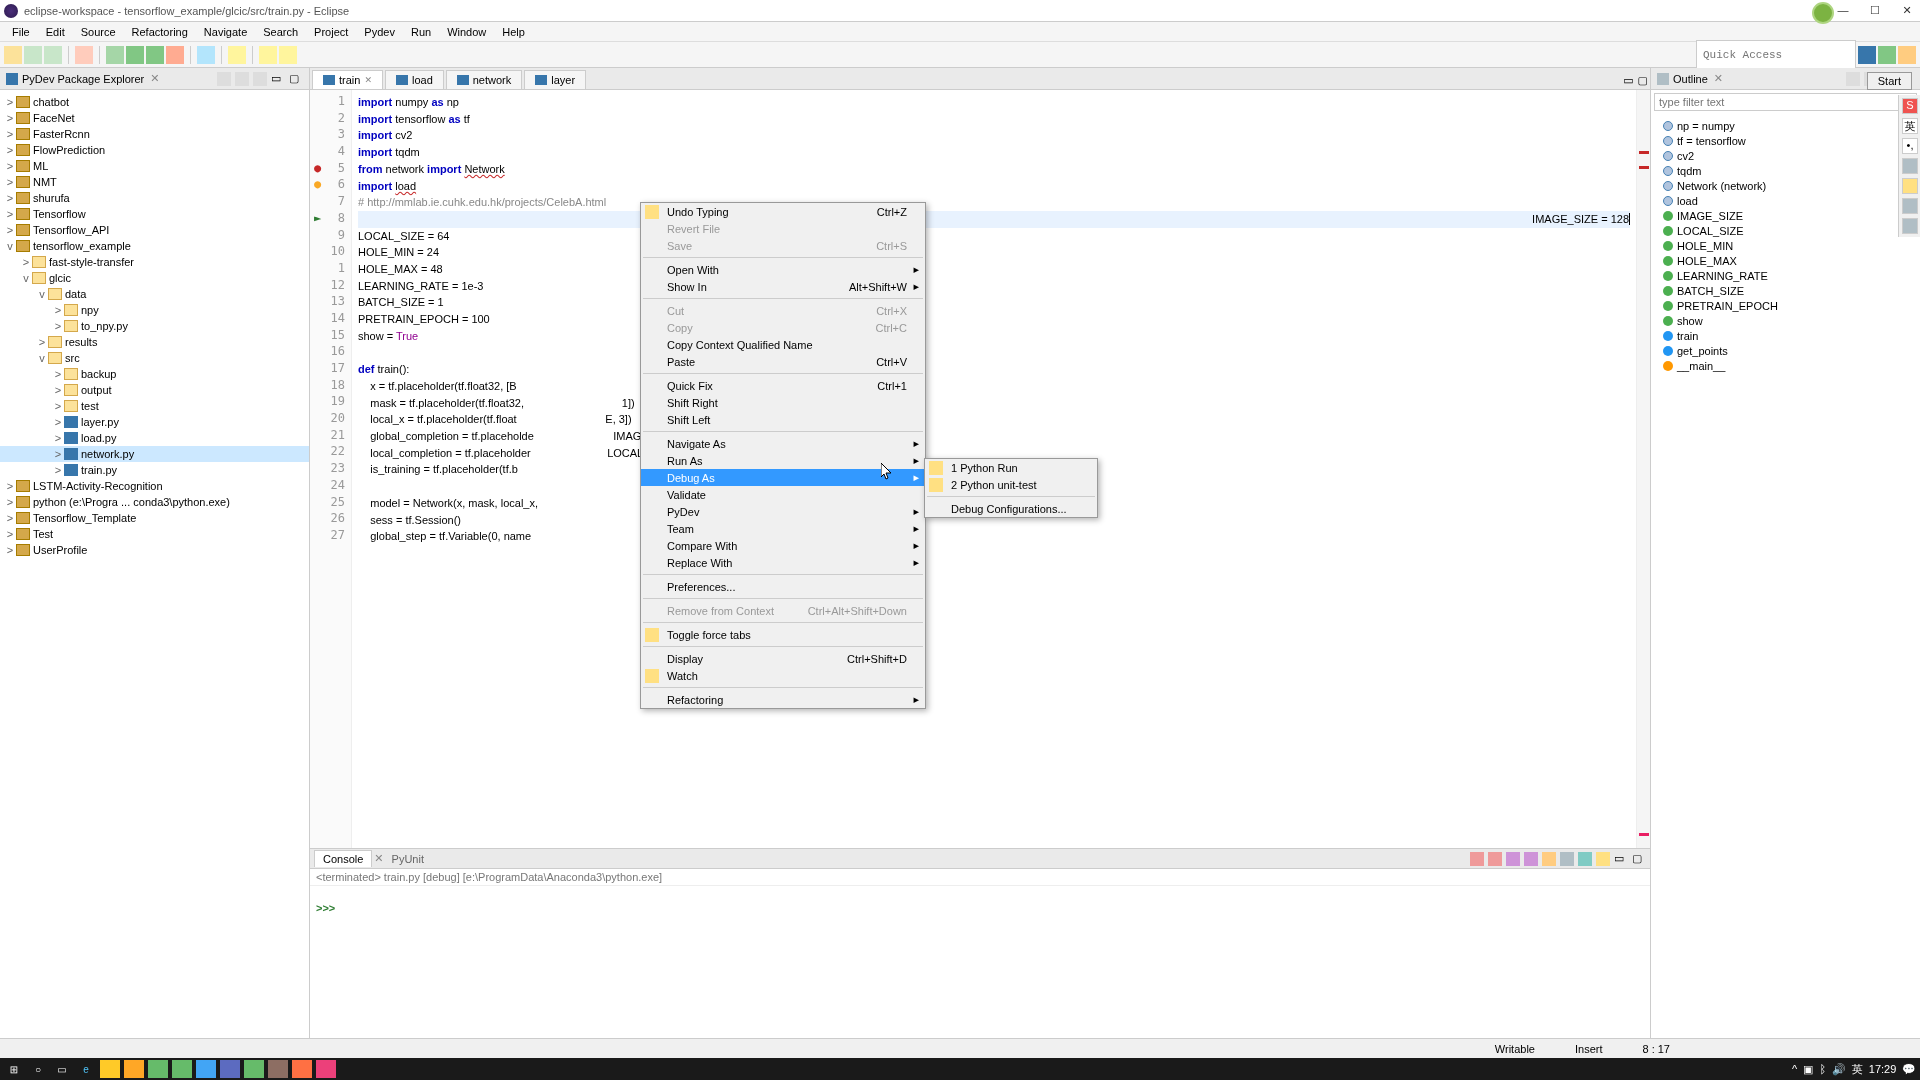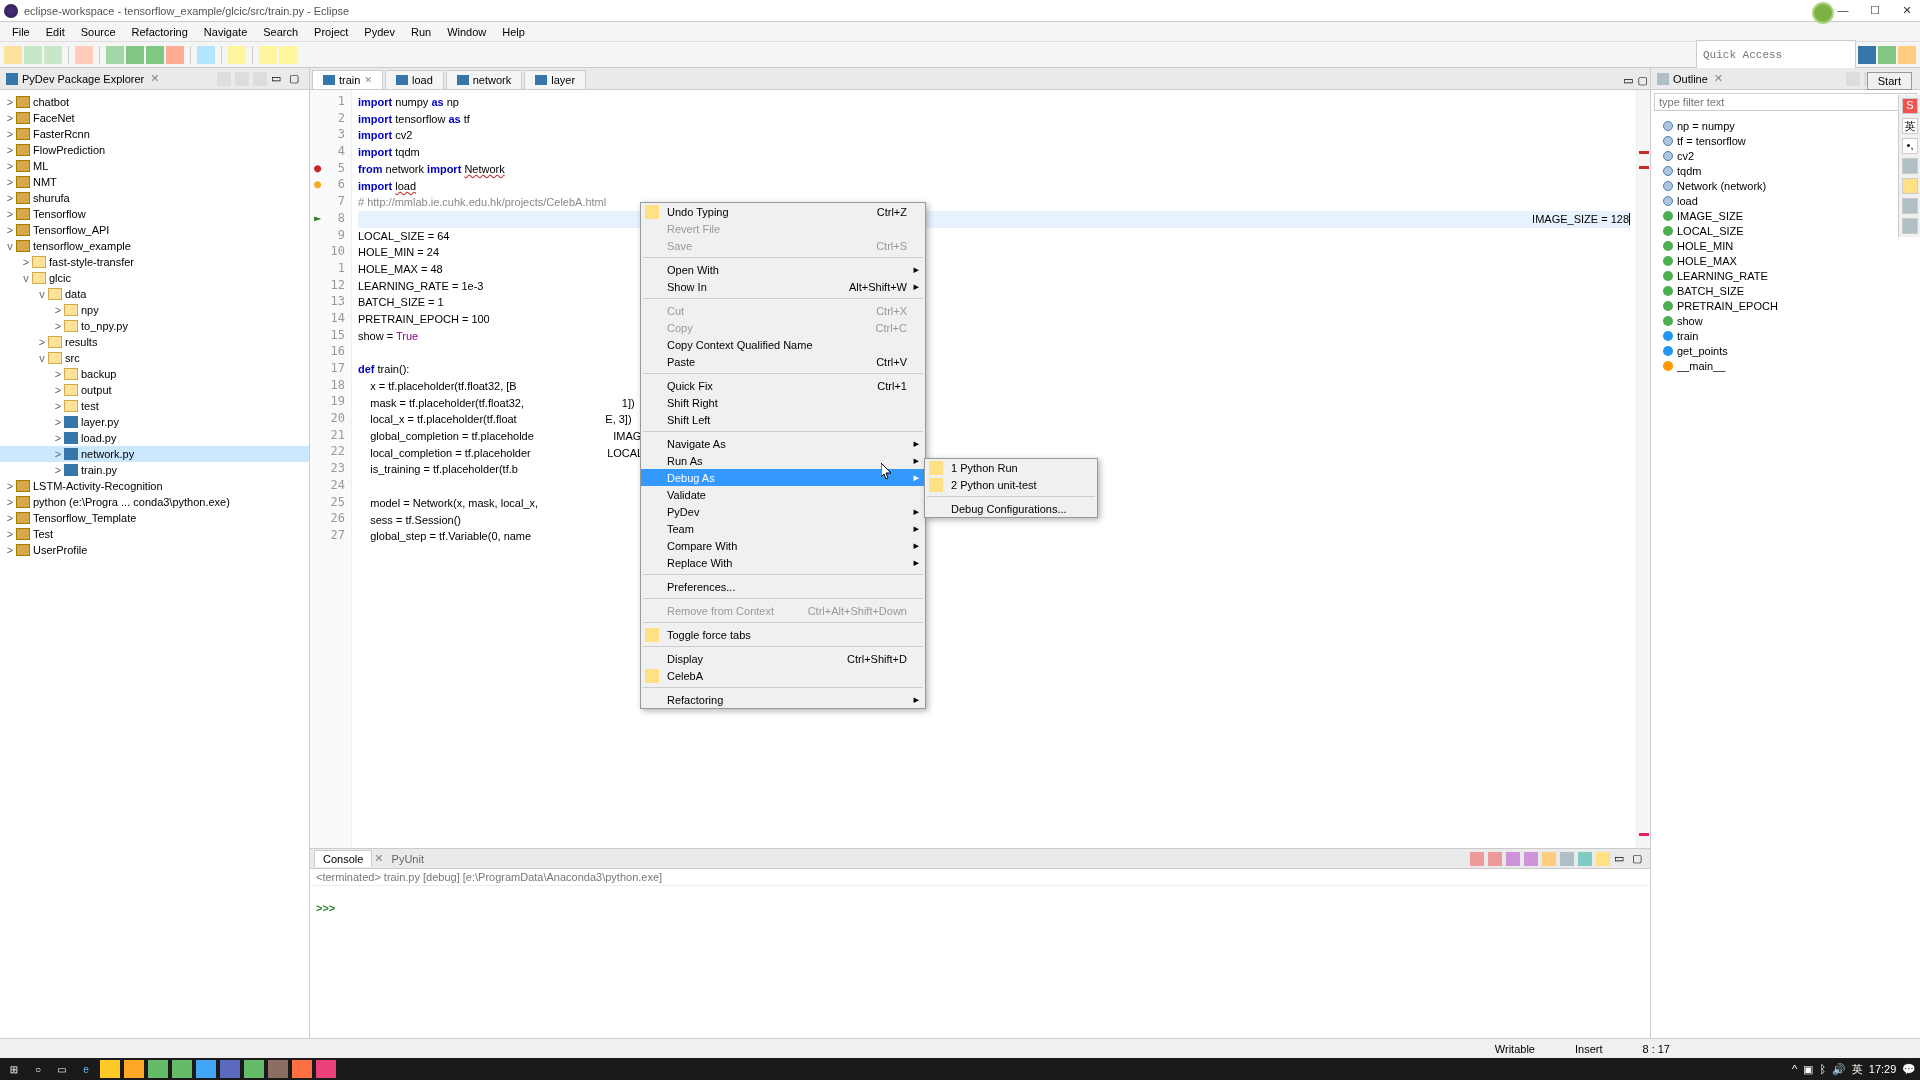--- a/index.html
+++ b/index.html
@@ -612,21 +612,21 @@
       <span class="micon" style="background:#ffe082"></span>
       <span>Toggle force tabs</span>
     </div>
     <div class="ctx-sep"></div>
     <div class="ctx-item">
       <span>Display</span>
       <span class="sc">Ctrl+Shift+D</span>
     </div>
     <div class="ctx-item">
       <span class="micon" style="background:#ffe082"></span>
-      <span>CelebA</span>
+      <span>Watch</span>
     </div>
     <div class="ctx-sep"></div>
     <div class="ctx-item">
       <span>Refactoring</span>
       <span class="arr">▸</span>
     </div>
   </div>
 <div class="ctx-menu sub-menu" id="ctx-sub" style="left:924px; top:458px;">
     <div class="ctx-item">
       <span class="micon" style="background:#ffe082"></span>

